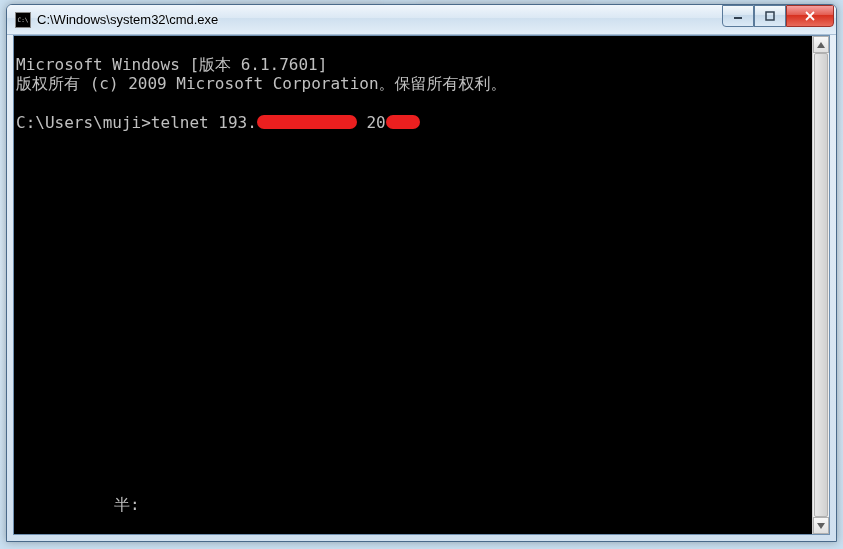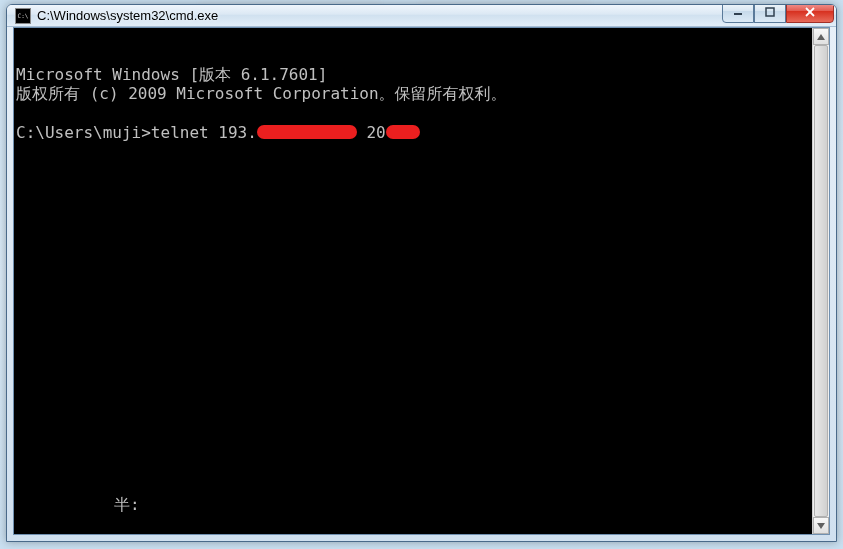--- a/index.html
+++ b/index.html
@@ -33,21 +33,21 @@
       height: 538px;
       border: 1px solid #4a6a8a;
       border-radius: 6px 6px 0 0;
       background: linear-gradient(to bottom, #e8f0f8 0%, #d0e0ef 100%);
       box-shadow: 0 0 8px rgba(0,0,0,0.3);
       display: flex;
       flex-direction: column;
       overflow: hidden;
     }
     .titlebar {
-      height: 22px;
+      height: 30px;
       display: flex;
       align-items: center;
       background: linear-gradient(to bottom, #f0f6fc 0%, #dbe8f4 45%, #cfe0ef 46%, #e3eef8 100%);
       border-bottom: 1px solid #a8bed4;
       position: relative;
     }
     .titlebar-icon {
       width: 16px;
       height: 16px;
       margin-left: 8px;
@@ -102,21 +102,21 @@
       flex: 1;
       margin: 0 6px 6px 6px;
       background: #000;
       border: 1px solid #7090b0;
       position: relative;
       overflow: hidden;
     }
     .terminal {
       position: absolute;
       left: 0; right: 18px; top: 0; bottom: 0;
-      padding: 18px 0 0 2px;
+      padding: 0 0 0 2px;
       color: #c0c0c0;
       font-family: "NSimSun", "SimSun", "Consolas", monospace;
       font-size: 16px;
       line-height: 19px;
       white-space: pre;
       overflow: hidden;
     }
     .scrollbar {
       position: absolute;
       right: 0; top: 0; bottom: 0;

